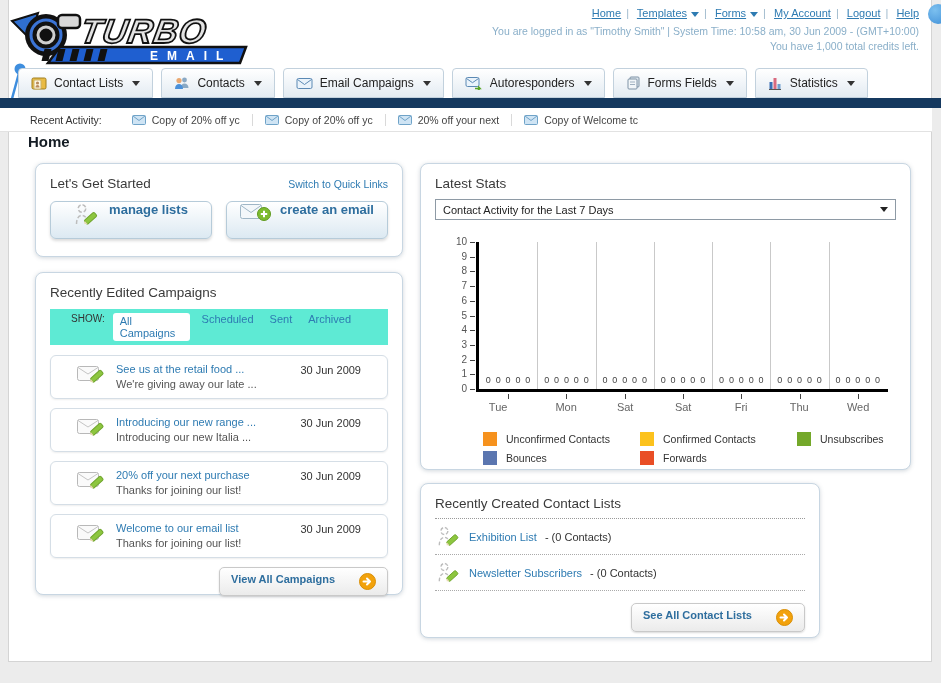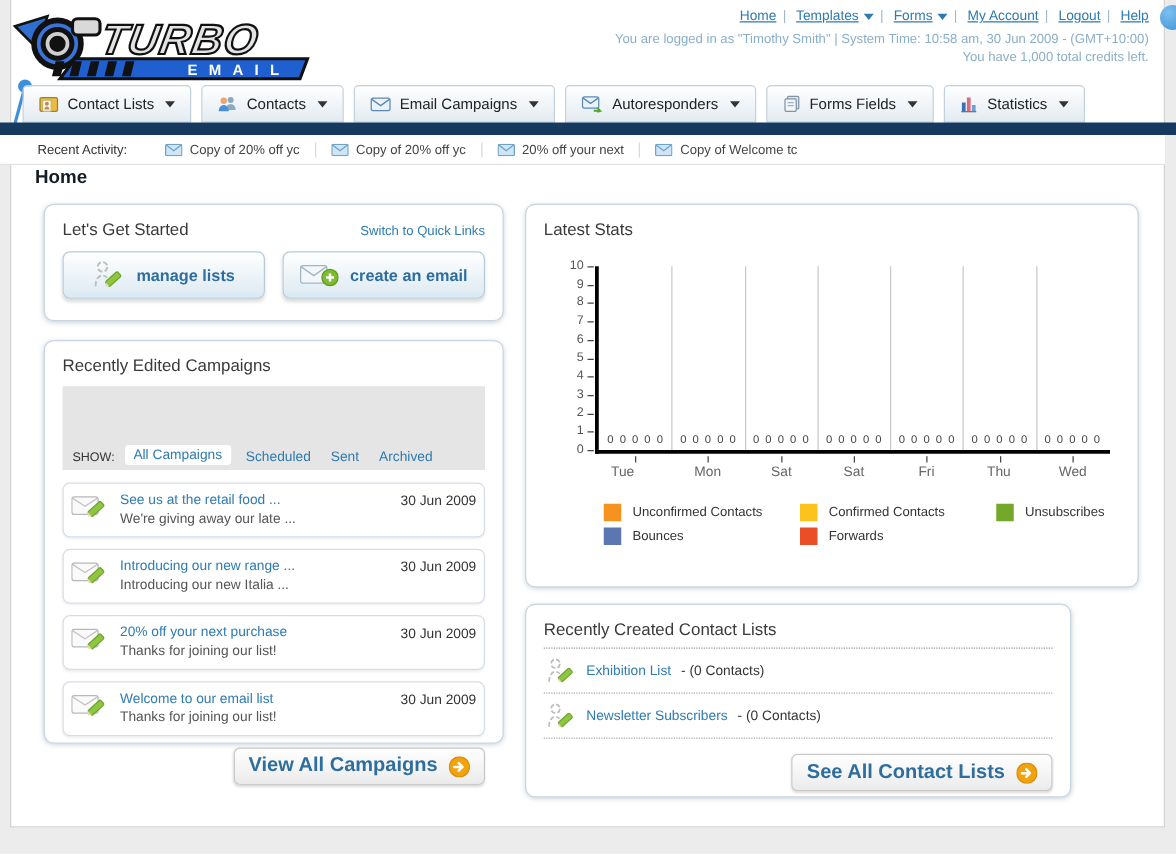--- a/index.html
+++ b/index.html
@@ -44,39 +44,39 @@
 
   
   .panel { position:absolute; background:#fff; border:1px solid #c8d6e2; border-radius:8px;
            box-shadow:0 1px 4px rgba(90,110,130,.28); padding:12px 14px; }
   .panel-title { font-size:13.5px; color:#3a3a3a; }
 
   .p-getstarted { left:35px; top:163px; width:368px; height:94px; }
   .gs-head { display:flex; justify-content:space-between; align-items:baseline;gap:37px; }
   .gs-link { font-size:10.5px; color:#2e7bb2; text-decoration:none; cursor:pointer; }
   .gs-buttons { display:flex; gap:14px; margin-top:10px; }
-  .gs-btn { flex:1; height:38px; display:inline-flex; align-items:center; justify-content:center; gap:9px;
+  .gs-btn { flex:1; height:38px; display:inline-flex; justify-content:center; gap:9px;
             border:1px solid #b6cbd9; border-radius:6px; background:linear-gradient(#ffffff,#dce9f2);
             box-shadow:0 2px 3px rgba(0,0,0,.14); font-size:13px; font-weight:bold; color:#2e6e9e; cursor:pointer; }
 
   .p-campaigns { left:35px; top:272px; width:368px; height:323px; }
-  .show-bar { margin-top:9px; background:#e5e5e5; padding:4px 8px; font-size:11px; display:flex; align-items:flex-end; }
+  .show-bar { margin-top:9px; background:#5eead4; padding:4px 21px; font-size:11px; display:flex; align-items:flex-start; }
   .show-label { color:#333; font-size:10px; margin-right:8px; }
   .filter { color:#2e7bb2; margin-right:16px; cursor:pointer; }
-  .filter.active { background:#fff; border-radius:3px; padding:2px 7px; margin-right:12px;margin-top:43px; }
+  .filter.active { background:#fff; border-radius:3px; padding:2px 7px; margin-right:12px; }
   .rows { margin-top:10px; }
   .c-row { border:1px solid #d5dee6; border-radius:6px; box-shadow:0 1px 2px rgba(0,0,0,.07);
-           padding:6px 6px; display:flex; align-items:flex-start; gap:9px; margin-bottom:9px; min-height:44px; cursor:pointer; }
+           padding:6px 26px; display:flex; align-items:flex-start; gap:9px; margin-bottom:9px; min-height:44px; cursor:pointer; }
   .c-row .txt { font-size:11px; line-height:15px; }
   .c-row .txt a { color:#2e7bb2; text-decoration:none; cursor:pointer; }
   .c-row .txt .sub { color:#555; }
   .c-row .date { margin-left:auto; font-size:11px; color:#333; white-space:nowrap; padding-top:2px; }
-  .btn-arrow { display:inline-flex; align-items:center; gap:9px; padding:5px 11px; border:1px solid #c9c9c9;
+  .btn-arrow { display:inline-flex; align-items:flex-start; gap:24px; padding:5px 11px; border:1px solid #c9c9c9;
                border-radius:5px; background:linear-gradient(#ffffff,#ebebeb); box-shadow:0 1px 2px rgba(0,0,0,.15);
-               font-size:16px; font-weight:bold; color:#2e6e9e; cursor:pointer; }
+               font-size:11px; font-weight:bold; color:#2e6e9e; cursor:pointer; }
   .viewall-wrap { text-align:right; margin-top:2px; }
 
   .p-stats { left:420px; top:163px; width:491px; height:307px; }
   .select-box { margin-top:8px; height:21px; border:1px solid #8e9aa5; background:#fff; display:flex;
                 align-items:center; justify-content:space-between; padding:0 7px; font-size:11px; color:#222; cursor:pointer; }
   .sel-arrow { width:0; height:0; border-left:4px solid transparent; border-right:4px solid transparent;
                border-top:5px solid #222; }
 
   .chart { position:relative; width:450px; height:180px; margin:22px 0 0 10px; }
   .y-label { position:absolute; width:22px; text-align:right; font-size:10px; color:#555; }
@@ -88,21 +88,21 @@
   .group   { position:absolute; top:0; height:147px; }
   .zeros   { position:absolute; left:2px; right:2px; bottom:4px; display:flex; justify-content:space-evenly;
              font-size:9px; color:#444; }
   .x-tick  { position:absolute; top:152px; width:1px; height:5px; background:#444; }
   .x-day   { position:absolute; top:159px; font-size:11px; color:#666; text-align:center; }
 
   .legend { margin:10px 0 0 48px; display:grid; grid-template-columns:repeat(3,157px); row-gap:5px; }
   .legend-item { display:flex; align-items:center; gap:9px; font-size:10.5px; color:#333; }
   .swatch { width:14px; height:14px; flex:0 0 14px; }
 
-  .p-contacts { left:420px; top:483px; width:437px; height:155px; }
+  .p-contacts { left:420px; top:483px; width:400px; height:155px; }
   .dotted { border-bottom:1px dotted #999; margin-top:7px; }
   .cl-item { display:flex; align-items:center; gap:8px; padding:5px 0 4px 2px; border-bottom:1px dotted #aaa; font-size:11px; }
   .cl-item a { color:#2e7bb2; text-decoration:none; cursor:pointer; }
   .cl-item .cnt { color:#333; }
   .seeall-wrap { text-align:right; margin-top:12px; }
 </style>
 </head>
 <body>
 
 <div class="page">
@@ -342,20 +342,24 @@
         <svg width="17" height="17" viewBox="0 0 17 17">
           <circle cx="8.5" cy="8.5" r="8" fill="#f2a20c" stroke="#d98e06"></circle>
           <path d="M4.5 8.5h6M8 5.5l3 3-3 3" stroke="#fff" stroke-width="2" fill="none" stroke-linecap="round" stroke-linejoin="round"></path>
         </svg>
       </span>
     </div>
   </div>
 
   <div class="panel p-stats">
     <div class="panel-title">Latest Stats</div>
+    <div class="select-box">
+      <span>Contact Activity for the Last 7 Days</span>
+      <span class="sel-arrow"></span>
+    </div>
     <div class="chart">
       <div id="yaxis">
           <div class="y-label" style="top: 141px;">0</div>
           <div class="y-tick" style="top: 147px;"></div>
           <div class="y-label" style="top: 126.3px;">1</div>
           <div class="y-tick" style="top: 132.3px;"></div>
           <div class="y-label" style="top: 111.6px;">2</div>
           <div class="y-tick" style="top: 117.6px;"></div>
           <div class="y-label" style="top: 96.9px;">3</div>
           <div class="y-tick" style="top: 102.9px;"></div>

